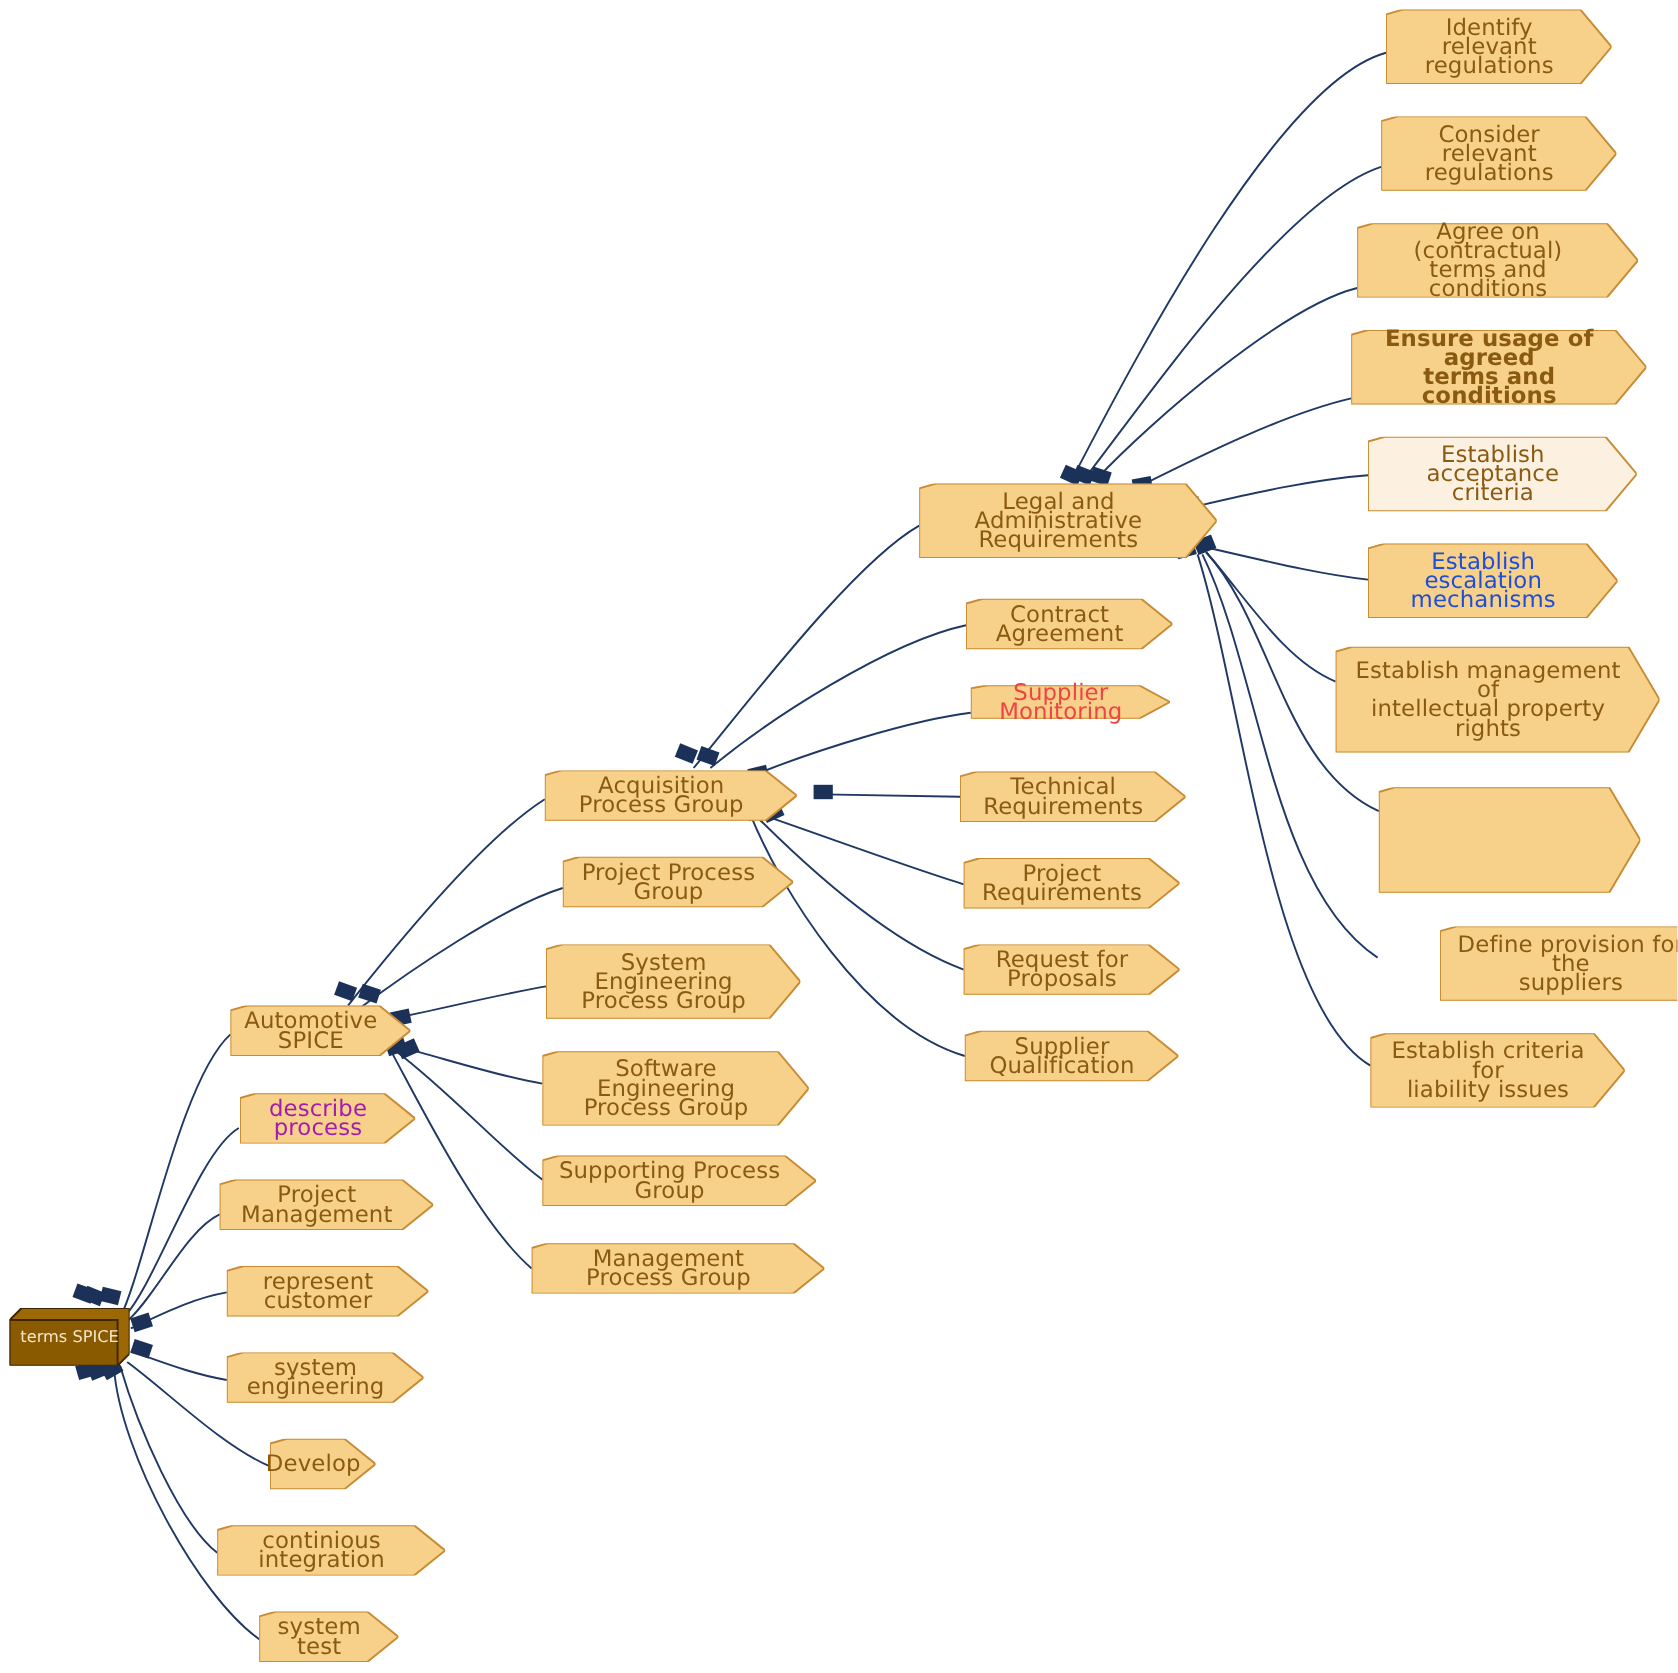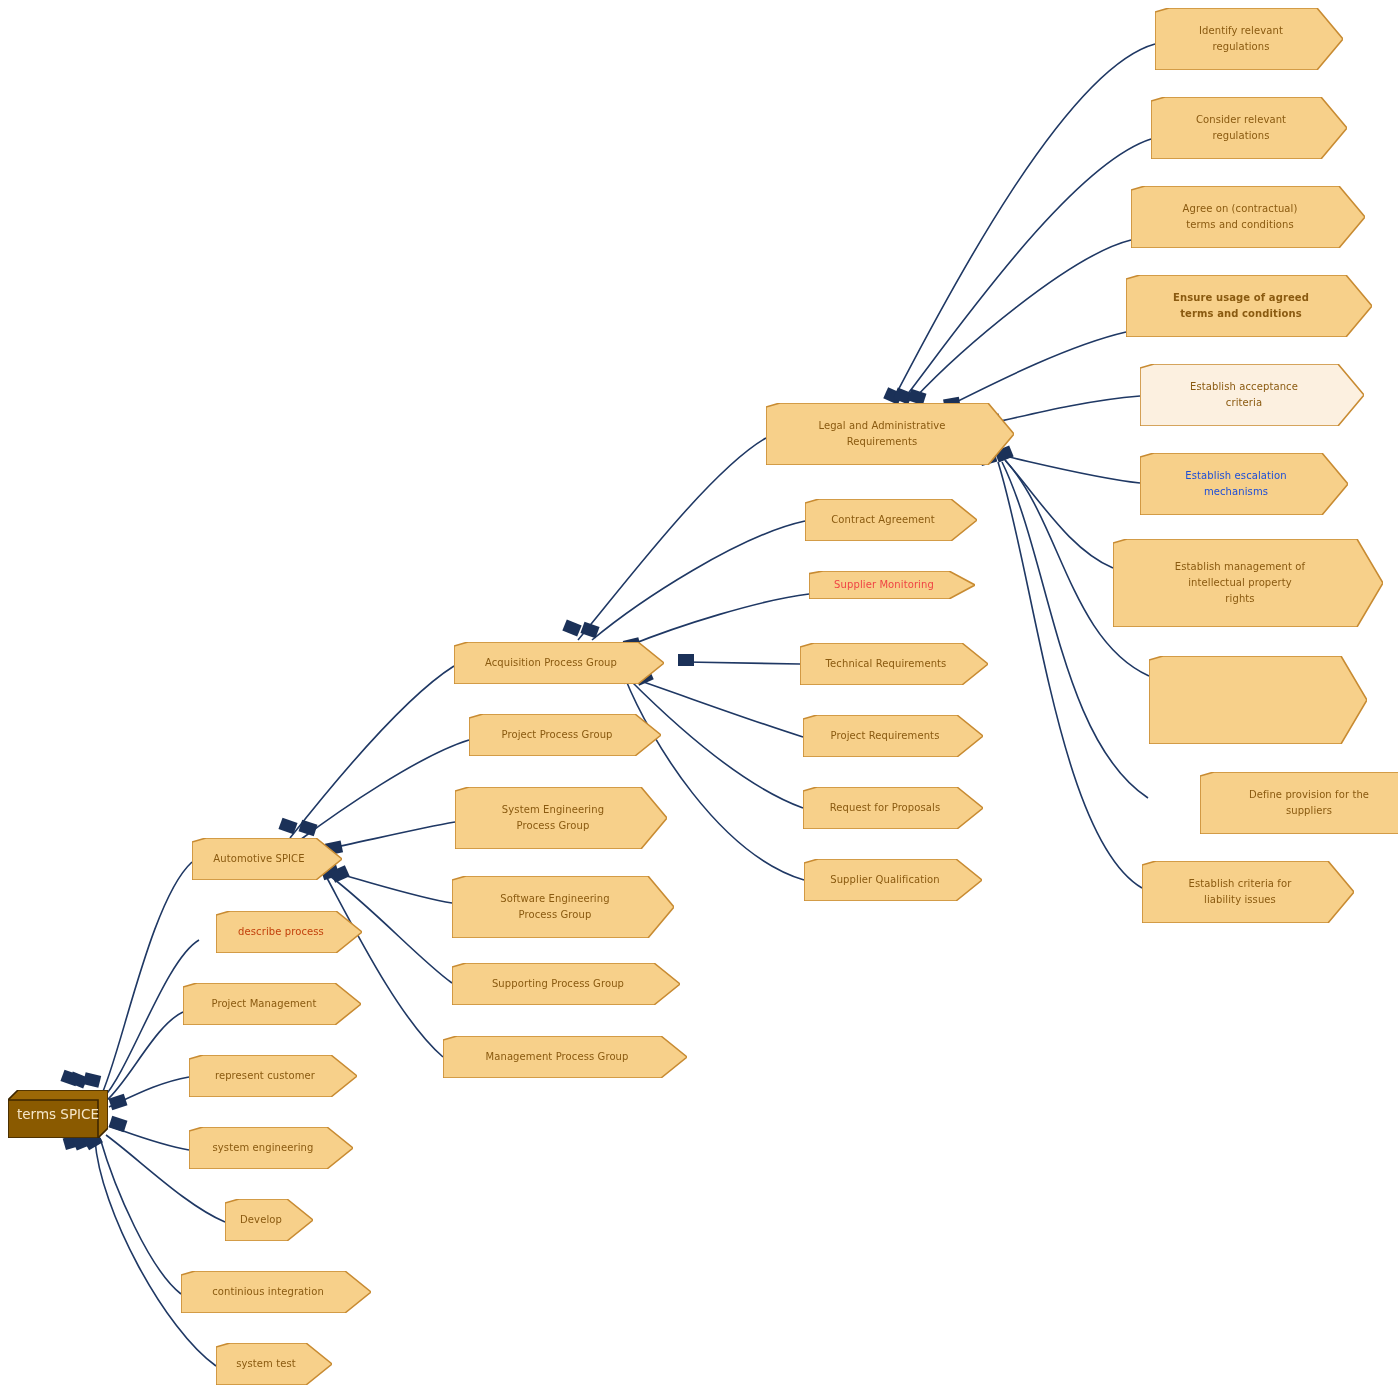--- a/index.html
+++ b/index.html
@@ -1,20 +1,20 @@
 <!DOCTYPE html>
 <html><head>
 <meta charset="utf-8">
 <style>
   html,body{margin:0;padding:0;background:#ffffff;}
   #stage{position:relative;width:1398px;height:1394px;background:#ffffff;
          font-family:"DejaVu Sans","Liberation Sans",sans-serif;overflow:hidden;}
   #edges{position:absolute;left:0;top:0;width:1398px;height:1394px;}
   .node{position:absolute;box-sizing:border-box;display:flex;align-items:center;
-        justify-content:center;text-align:center;color:#8a5a10;font-size:10px;
+        justify-content:center;text-align:center;color:#8a5a10;font-size:19px;
         line-height:16px;letter-spacing:.1px;}
   .node .lbl{position:relative;z-index:2;padding:0 28px 0 12px;white-space:pre-line;}
   .node .shp{position:absolute;left:0;top:0;width:100%;height:100%;z-index:1;}
   .root{position:absolute;box-sizing:border-box;display:flex;align-items:center;
         justify-content:center;color:#f5e6c8;font-size:13.5px;}
   .root .rtop{position:absolute;left:0;top:0;width:100%;height:100%;z-index:1;}
   .root .lbl{position:relative;z-index:2;}
 </style>
 </head>
 <body>
@@ -86,21 +86,21 @@
           <polygon points="0,10 90,10 90,48 0,48" fill="#8a5a00" stroke="#3d2600" stroke-width="1.6"></polygon>
         </svg>
         <span class="lbl">terms SPICE</span>
       </div>
       <div class="node" style="left: 192px; top: 838px; width: 150px; height: 42px; color: rgb(138, 90, 16);">
         <svg class="shp" viewBox="0 0 150 42" preserveAspectRatio="none">
           <polygon points="0,4 14,0 124,0 150,21 124,42 0,42" fill="#f7d08a" stroke="#c88b32" stroke-width="1.6" vector-effect="non-scaling-stroke"></polygon>
         </svg>
         <span class="lbl">Automotive SPICE</span>
       </div>
-      <div class="node" style="left: 216px; top: 911px; width: 146px; height: 42px; color: #c2410c;">
+      <div class="node" style="left: 200px; top: 911px; width: 146px; height: 42px; color: #a21caf;">
         <svg class="shp" viewBox="0 0 146 42" preserveAspectRatio="none">
           <polygon points="0,4 14,0 120,0 146,21 120,42 0,42" fill="#f7d08a" stroke="#c88b32" stroke-width="1.6" vector-effect="non-scaling-stroke"></polygon>
         </svg>
         <span class="lbl">describe process</span>
       </div>
       <div class="node" style="left: 183px; top: 983px; width: 178px; height: 42px; color: rgb(138, 90, 16);">
         <svg class="shp" viewBox="0 0 178 42" preserveAspectRatio="none">
           <polygon points="0,4 14,0 152,0 178,21 152,42 0,42" fill="#f7d08a" stroke="#c88b32" stroke-width="1.6" vector-effect="non-scaling-stroke"></polygon>
         </svg>
         <span class="lbl">Project Management</span>

